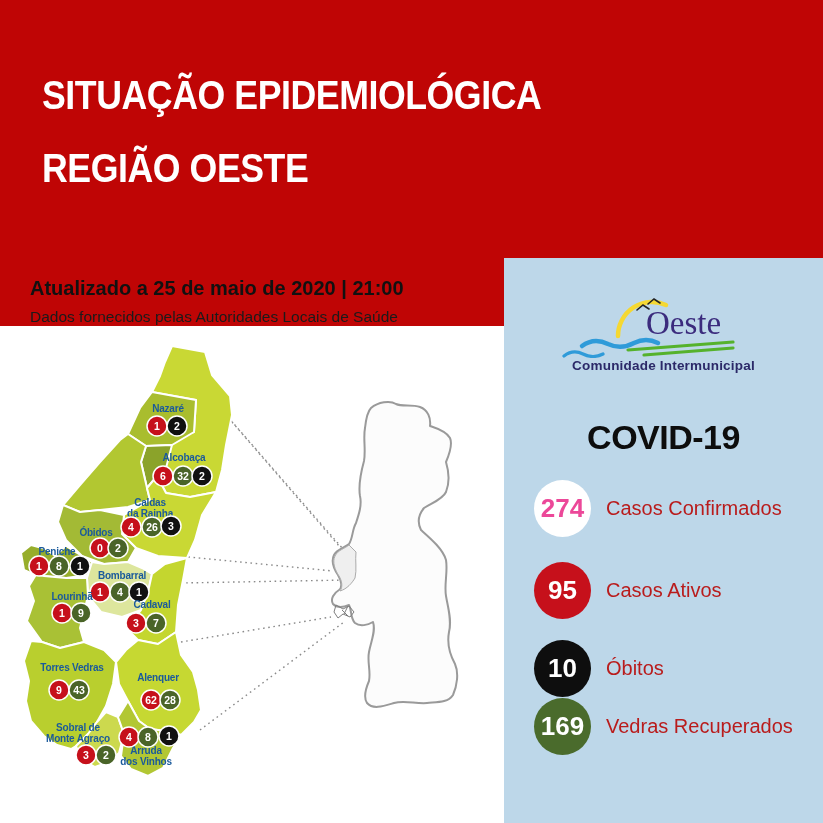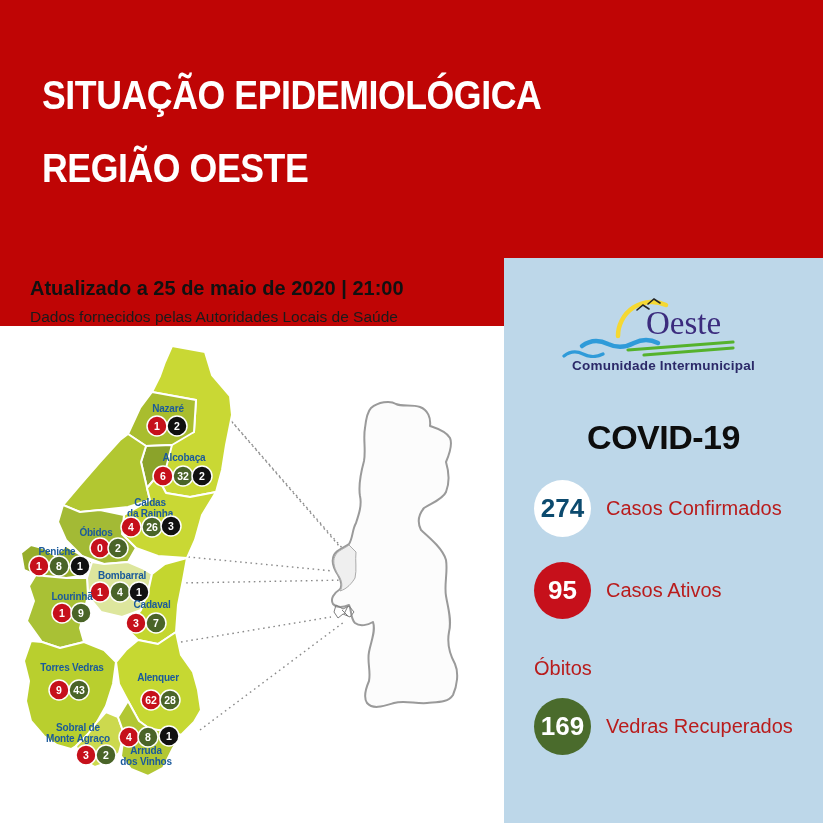--- a/index.html
+++ b/index.html
@@ -39,21 +39,21 @@
   .covid-title{
     position:absolute;left:0;top:160px;width:319px;text-align:center;
     font-size:34px;font-weight:bold;color:#0d0d0d;letter-spacing:-0.5px;
   }
   .stat-row{position:absolute;left:30px;display:flex;align-items:center;gap:15px;height:57px;}
   .stat-row.r0{top:222px;} .stat-row.r1{top:304px;} .stat-row.r2{top:382px;} .stat-row.r3{top:440px;}
   .stat-circle{
     width:57px;height:57px;border-radius:50%;display:flex;align-items:center;justify-content:center;
     font-size:26px;font-weight:bold;flex:0 0 57px;
   }
-  .stat-circle.s0{background:#ffffff;color:#0c4a6e;}
+  .stat-circle.s0{background:#ffffff;color:#ec4899;}
   .stat-circle.s1{background:#c6101b;color:#ffffff;}
   .stat-circle.s2{background:#0e0e0e;color:#ffffff;}
   .stat-circle.s3{background:#4a6b2c;color:#ffffff;}
   .stat-label{font-size:20px;color:#b91c1c;white-space:nowrap;}
 </style>
 </head>
 <body>
 
 <div class="screen">
 
@@ -188,20 +188,21 @@
 
     <div class="stat-row r0">
       <div class="stat-circle s0">274</div>
       <div class="stat-label">Casos Confirmados</div>
     </div>
     <div class="stat-row r1">
       <div class="stat-circle s1">95</div>
       <div class="stat-label">Casos Ativos</div>
     </div>
     <div class="stat-row r2">
+      <div class="stat-circle s2">10</div>
       <div class="stat-label">Óbitos</div>
     </div>
     <div class="stat-row r3">
       <div class="stat-circle s3">169</div>
       <div class="stat-label">Vedras Recuperados</div>
     </div>
   </div>
 
 </div>
 

